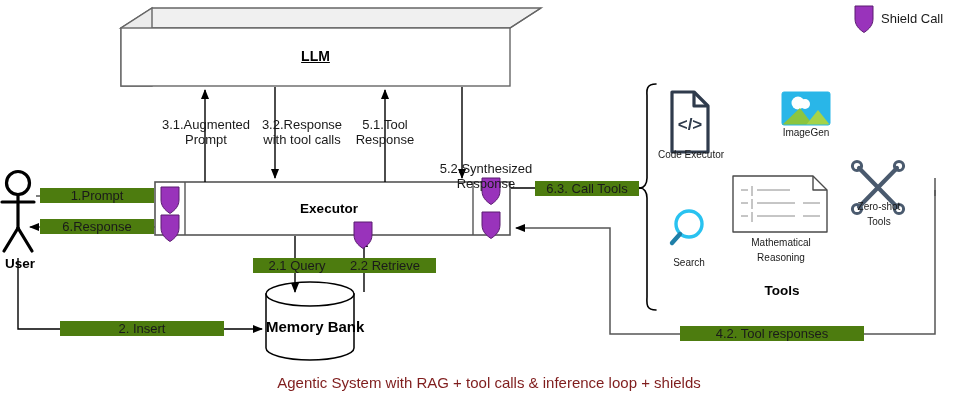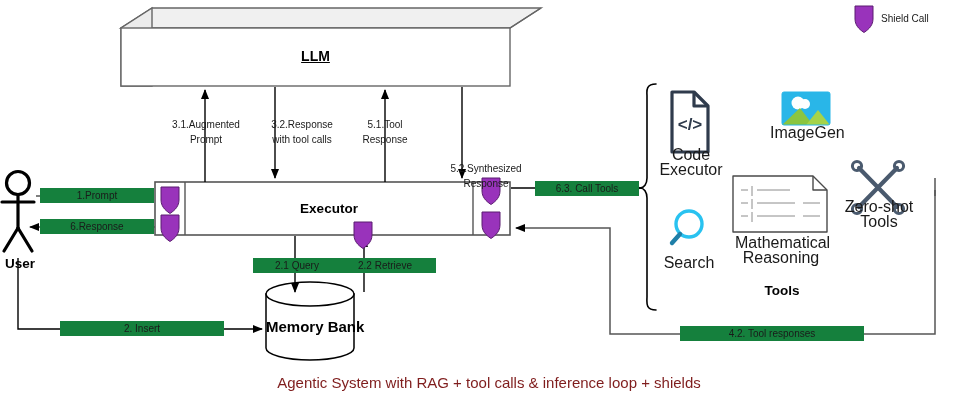--- a/index.html
+++ b/index.html
@@ -17,47 +17,47 @@
   }
   svg.layer{
     position:absolute;
     left:0; top:0;
     width:970px; height:411px;
     overflow:visible;
   }
   .lbl{
     position:absolute;
     font-family:"Liberation Sans", sans-serif;
-    font-size:10px;
+    font-size:13px;
     line-height:15px;
     color:#1a1a1a;
     text-align:center;
     white-space:pre;
     pointer-events:none;
   }
   .lbl.bold{ font-weight:bold; color:#000; }
-  .lbl.onwhite{ background:#15803d; padding:0 2px; }
+  .lbl.onwhite{ background:#4d7c0f; padding:0 2px; }
   .caption{
     position:absolute;
     left:4px; top:374px;
     width:970px;
     text-align:center;
     font-size:15px;
     color:#7f1d1d;
     font-family:"Liberation Sans", sans-serif;
   }
   .title-llm{
     position:absolute;
     font-weight:bold;
     font-size:14px;
   }
   .tool-label{
     position:absolute;
     text-align:center;
-    font-size:16px;
+    font-size:10px;
     color:#1a1a1a;
     line-height:15px;
   }
 </style>
 </head>
 <body>
 
 <div id="canvas">
 
   <svg class="layer" viewBox="0 0 970 411">

